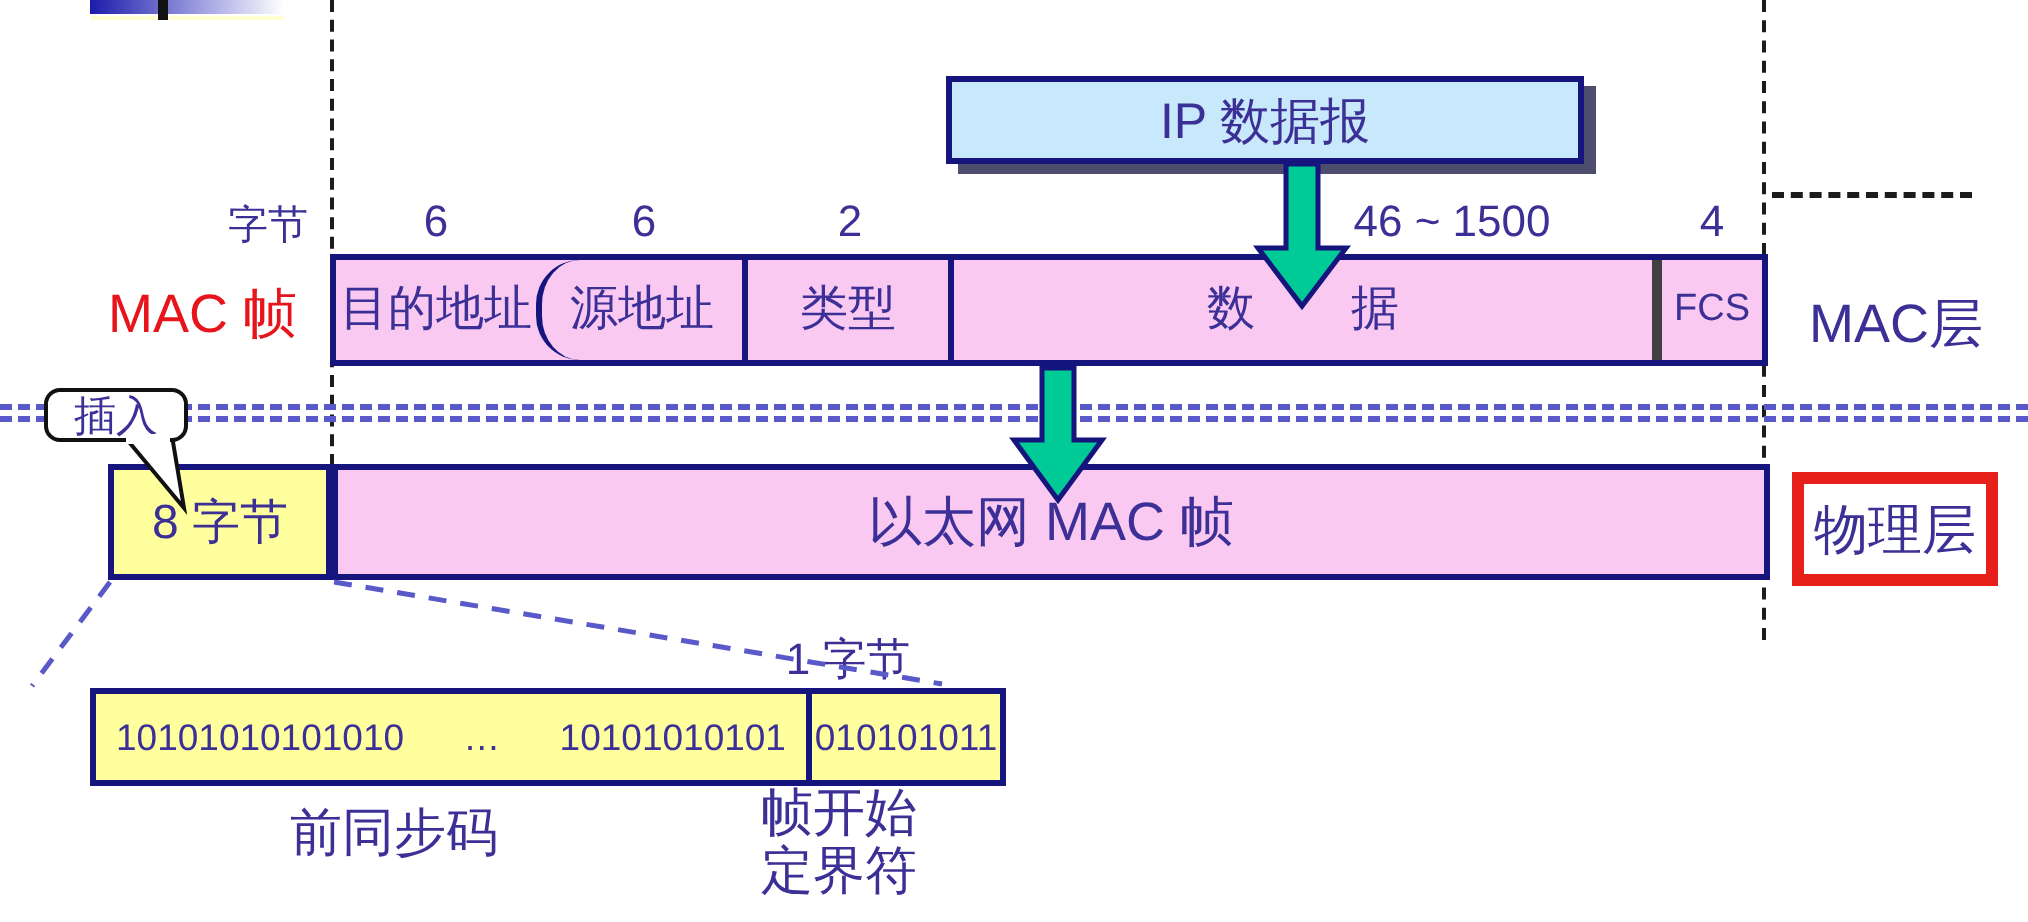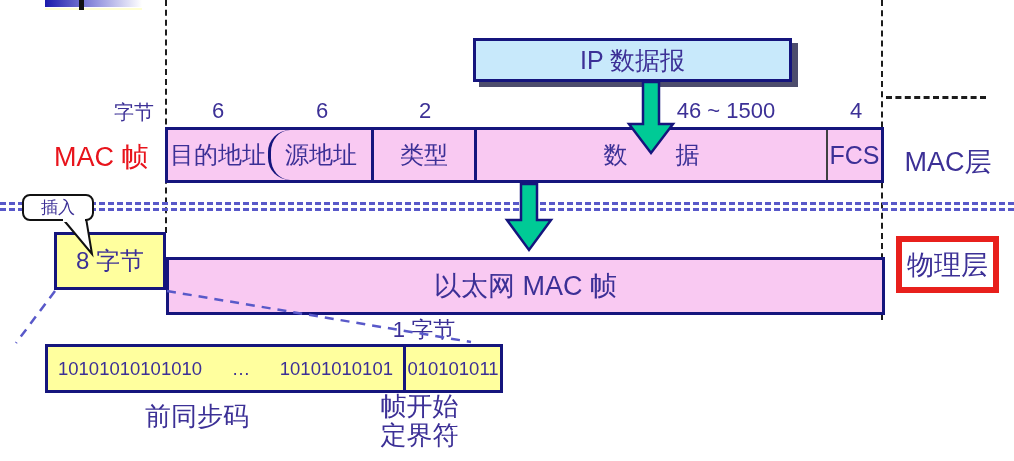--- a/index.html
+++ b/index.html
@@ -32,33 +32,33 @@
   .c1{left:188px;width:60px;} .c2{left:292px;width:60px;} .c3{left:395px;width:60px;}
   .c4{left:656px;width:140px;} .c5{left:826px;width:60px;}
   
   .mac-label{left:54px;top:139px;font-size:27px;color:#e8141c;z-index:2;}
   .mac-row{left:165px;top:127px;width:719px;height:56px;box-sizing:border-box;
     border:3px solid #15157d;background:#f9c9f2;display:flex;z-index:3;}
   .cell{box-sizing:border-box;height:50px;line-height:50px;text-align:center;font-size:24px;flex:none;}
   .f1{width:100px;} .f2{width:103px;border-left:3px solid #15157d;border-radius:22px;}
   .f3{width:103px;border-left:3px solid #15157d;}
   .f4{width:352px;border-left:3px solid #15157d;}
-  .f5{width:55px;border-left:2px solid #404040;font-size:25px;}
+  .f5{width:55px;border-left:5px solid #404040;font-size:19px;}
   
   .insert-bubble{left:22px;top:194px;width:72px;height:27px;box-sizing:border-box;
     background:#fff;border:2px solid #111;border-radius:8px;z-index:6;
-    display:flex;align-items:center;justify-content:center;font-size:17px;}
+    display:flex;align-items:center;justify-content:center;font-size:21px;}
   .bubble-patch{left:63px;top:217px;width:22px;height:5px;background:#fff;z-index:7;}
   
   .pre-box{left:54px;top:232px;width:112px;height:58px;box-sizing:border-box;
     background:#ffff9e;border:3px solid #15157d;display:flex;align-items:center;
     justify-content:center;font-size:24px;z-index:4;}
   .eth-box{left:166px;top:232px;width:719px;height:58px;box-sizing:border-box;
     background:#f9c9f2;border:3px solid #15157d;display:flex;align-items:center;
-    justify-content:center;font-size:27px;z-index:3;margin-top:25px;}
+    justify-content:center;font-size:27px;z-index:3;}
   .phys-label{left:896px;top:236px;width:103px;height:57px;box-sizing:border-box;
     background:#fff;border:6px solid #e8201c;display:flex;align-items:center;
     justify-content:center;font-size:27px;z-index:3;}
   
   .b-label{font-size:22px;text-align:center;z-index:2;}
   .b7{left:147px;top:313px;width:80px;} .b1{left:384px;top:315px;width:80px;}
   .bits-box{left:15px;top:344px;width:458px;height:49px;box-sizing:border-box;
     border:3px solid #15157d;background:#ffff9e;display:flex;z-index:3;font-size:18.5px;margin-left:30px;}
   .bits-left{box-sizing:border-box;width:355px;display:flex;align-items:center;
     justify-content:space-between;padding:0 10px;flex:none;}

